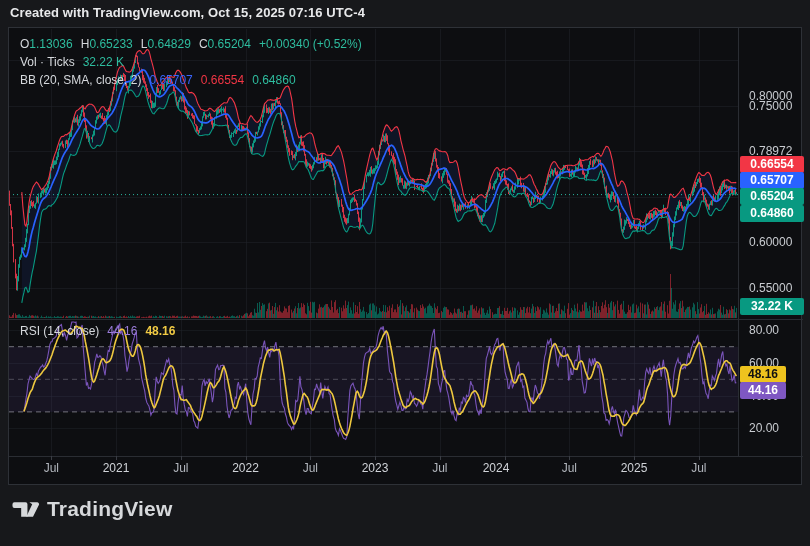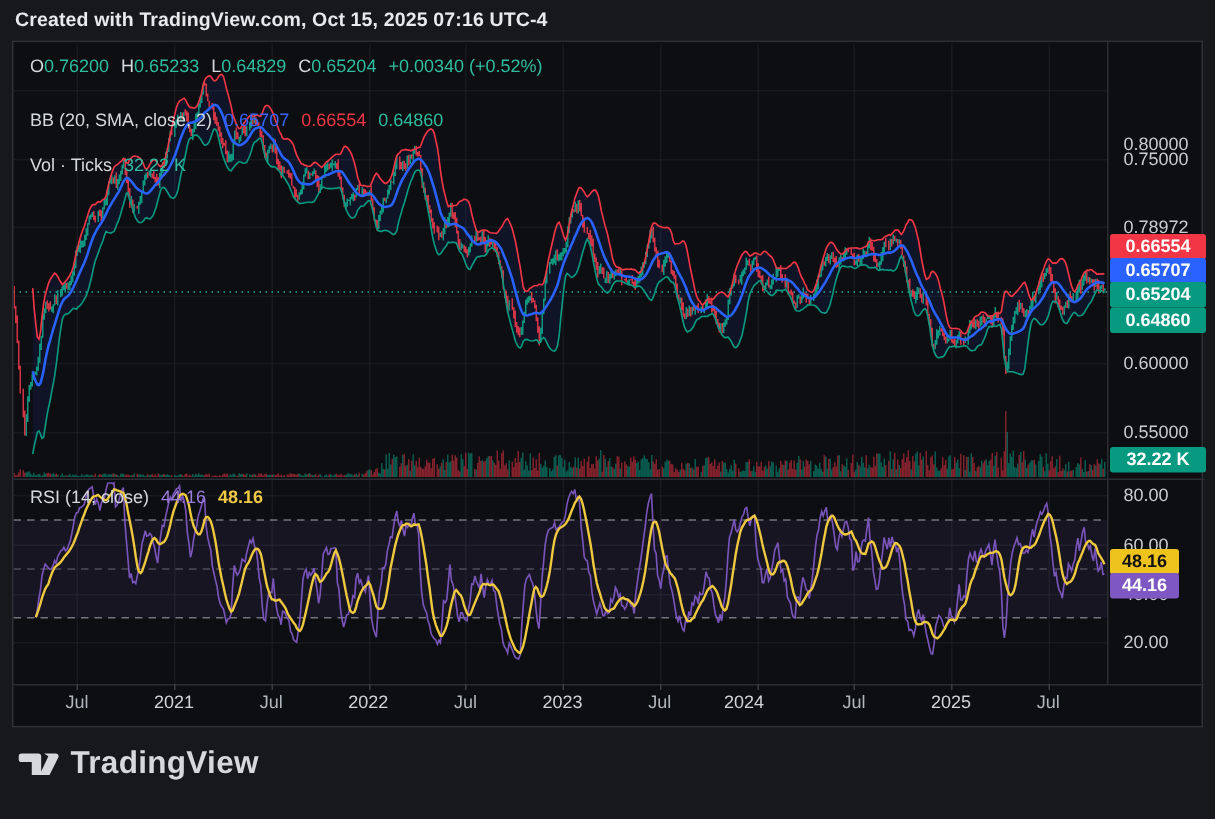--- a/index.html
+++ b/index.html
@@ -13,21 +13,21 @@
   .legend{position:absolute;left:11px;display:flex;gap:8px;align-items:baseline;
           font-size:12px;color:#d5d8dc;white-space:nowrap;z-index:5;}
   .legend .pair{display:inline-flex;}
   .legend .k{color:#d5d8dc;}
   .v-teal{color:#2ebd9f;}
   .v-blue{color:#3964fa;}
   .v-red{color:#f23645;}
   .v-purple{color:#9b7ddb;}
   .v-yellow{color:#f0ca44;font-weight:700;}
   .l1{top:9px;}
-  .l2{top:27px;margin-top:48px;}
+  .l2{top:27px;}
   .l3{top:45px;}
   .lrsi{top:296px;}
   .axis-label{position:absolute;left:740px;width:60px;font-size:12px;color:#c9ccd1;
               text-align:left;z-index:3;line-height:12px;}
   .badge{position:absolute;left:731px;height:17px;line-height:17px;text-align:center;
          font-size:12px;font-weight:700;color:#fff;border-radius:2px;z-index:6;}
   .time-label{position:absolute;font-size:12px;color:#d0d3d8;transform:translateX(-50%);
               top:434px;line-height:12px;z-index:3;}
   .time-label.minor{color:#b2b6bd;}
   .brand{position:absolute;left:12px;top:497px;display:flex;align-items:flex-end;gap:7px;}
@@ -804,21 +804,21 @@
       <line x1="431.5" y1="428" x2="431.5" y2="432" stroke="#3a3d44"></line>
       <line x1="496.5" y1="428" x2="496.5" y2="432" stroke="#3a3d44"></line>
       <line x1="560.5" y1="428" x2="560.5" y2="432" stroke="#3a3d44"></line>
       <line x1="625.5" y1="428" x2="625.5" y2="432" stroke="#3a3d44"></line>
       <line x1="690.5" y1="428" x2="690.5" y2="432" stroke="#3a3d44"></line>
     </svg>
 
   <div class="legend l1">
     <span class="pair">
         <span class="k">O</span>
-        <span class="v-teal">0.76200</span>
+        <span class="v-teal">1.13036</span>
       </span>
     <span class="pair">
         <span class="k">H</span>
         <span class="v-teal">0.65233</span>
       </span>
     <span class="pair">
         <span class="k">L</span>
         <span class="v-teal">0.64829</span>
       </span>
     <span class="pair">

